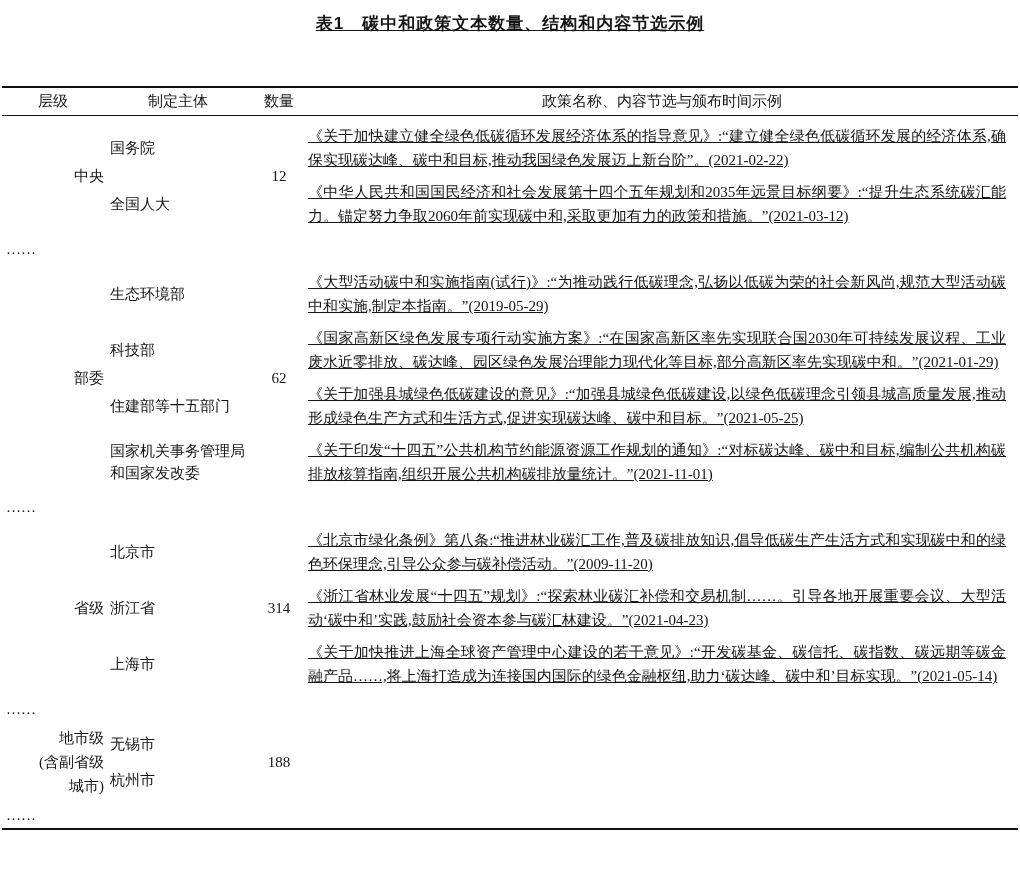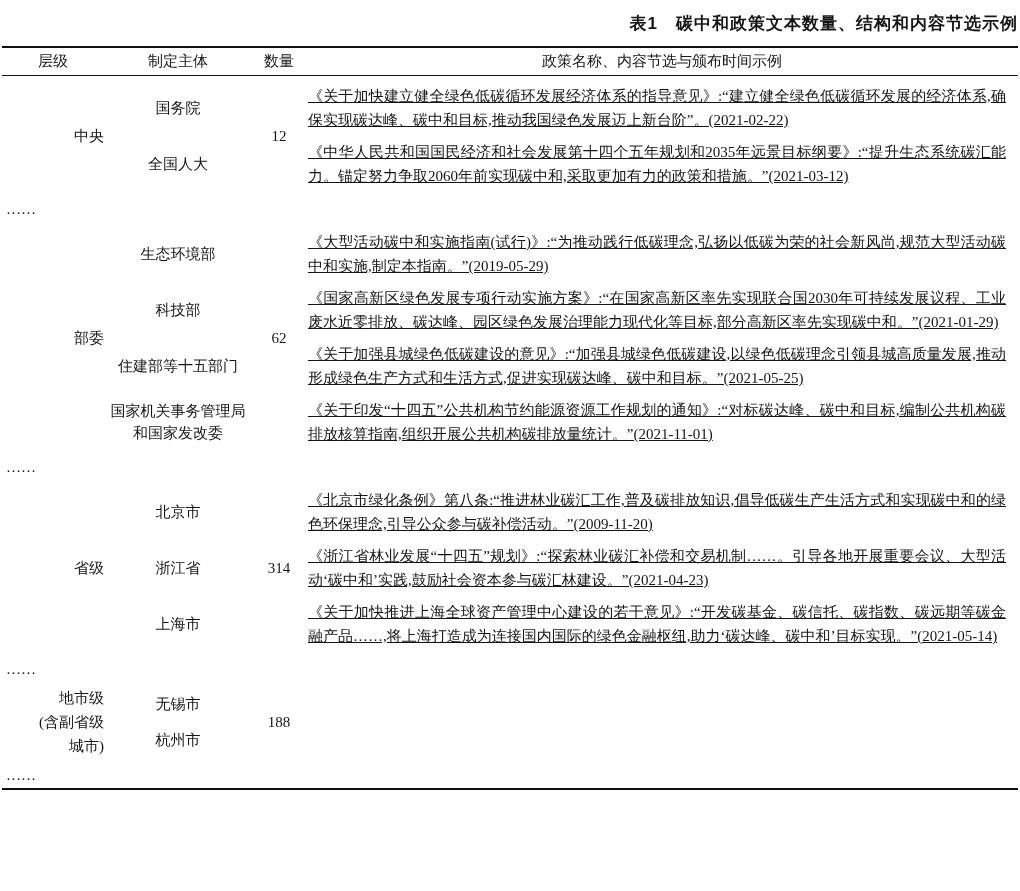--- a/index.html
+++ b/index.html
@@ -7,32 +7,34 @@
   body {
     width: 1020px;
     height: 891px;
     font-family: "Liberation Serif", "DejaVu Serif", serif;
     color: #151515;
     overflow: hidden;
   }
   .page { width: 1020px; min-height: 891px; padding: 0 2px; }
 
   .title {
-    text-align: right;
+    text-align: center;
     font-family: "Liberation Sans", "DejaVu Sans", sans-serif;
     font-weight: 700;
     font-size: 17px;
     padding: 12px 0 11px 0;
     letter-spacing: 1px;
+    text-decoration: underline;
   }
 
   .table {
     border-top: 2.5px solid #111;
     border-bottom: 2.5px solid #111;
     width: 100%;
+    margin-top: 40px;
   }
 
   .thead {
     display: grid;
     grid-template-columns: 102px 148px 54px 1fr;
     align-items: center;
     height: 28px;
     border-bottom: 1.5px solid #111;
     font-size: 15px;
   }
@@ -47,21 +49,21 @@
   .cell.level {
     grid-column: 1;
     align-self: center;
     text-align: right;
     line-height: 24px;
   }
   .cell.level span { display: block; }
   .cell.maker {
     grid-column: 2;
     align-self: center;
-    text-align: center;
+    text-align: left;
     line-height: 22px;
     padding: 0 6px;
   }
   .cell.count {
     grid-column: 3;
     align-self: center;
     text-align: center;
     font-family: Liberation Serif, serif;
   }
   .cell.policy {

